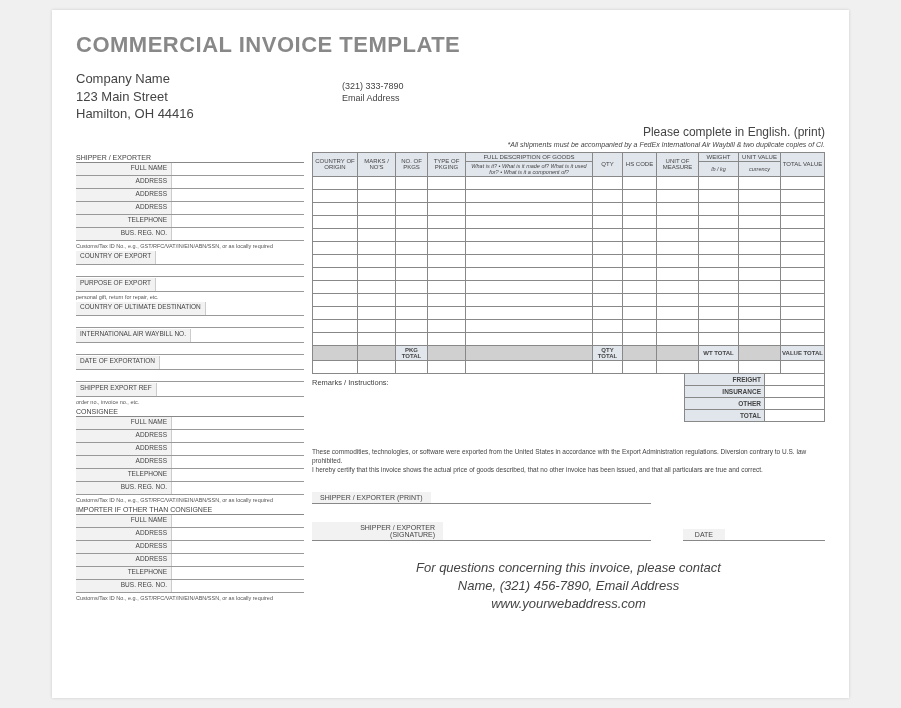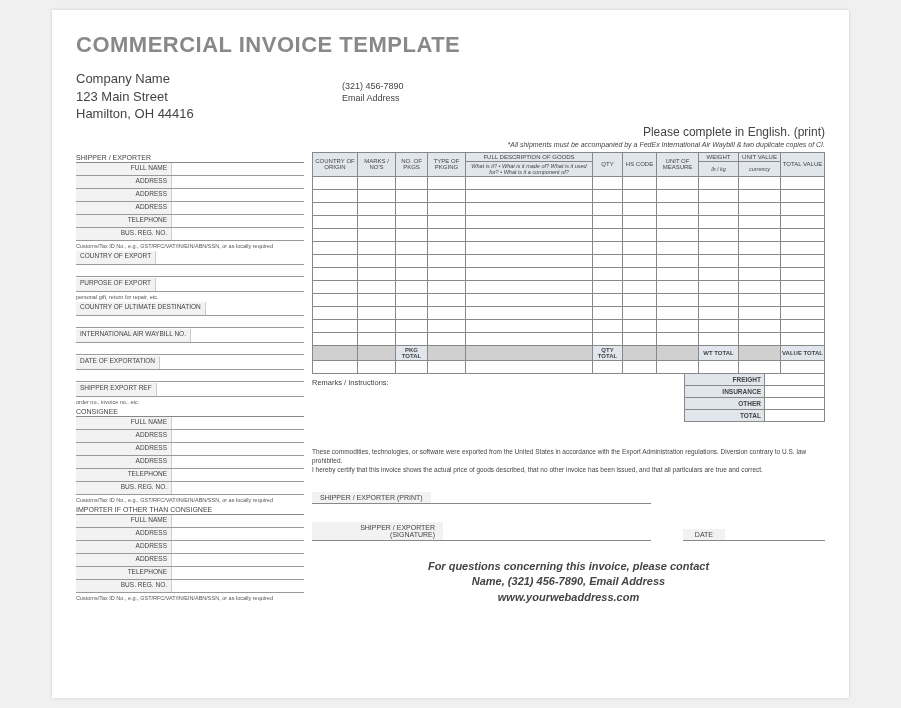--- a/index.html
+++ b/index.html
@@ -46,37 +46,37 @@
   .cert-text { font-size: 6.5px; margin-top: 60px; line-height: 1.4; clear: both; }
   
   .sig-row { display: flex; gap: 16px; align-items: flex-end; margin-top: 18px; }
   .sig-box { display: flex; border-bottom: 1px solid #888; }
   .sig-box .lbl { background: #f2f2f2; padding: 2px 8px; font-size: 7px; text-align: right; }
   .sig-box .line { width: 220px; }
   .sig-date { display: flex; border-bottom: 1px solid #888; }
   .sig-date .lbl { background: #f2f2f2; padding: 2px 12px; font-size: 7px; }
   .sig-date .line { width: 100px; }
   
-  .footer { text-align: center; font-style: italic; font-size: 11px; margin-top: 18px; line-height: 1.4; font-weight: bold; }
+  .footer { text-align: center; font-style: italic; font-size: 13px; margin-top: 18px; line-height: 1.4; }
 </style>
 </head>
 <body>
 
 <div class="page">
   <div class="title">COMMERCIAL INVOICE TEMPLATE</div>
 
   <div class="header-row">
     <div class="company-block">
       <div>Company Name</div>
       <div>123 Main Street</div>
       <div>Hamilton, OH  44416</div>
     </div>
   </div>
   <div class="company-contact">
-    <div>(321) 456-7890</div>
+    <div>(321) 333-7890</div>
     <div>Email Address</div>
   </div>
   <div class="note-right">Please complete in English. (print)</div>
   <div class="note-italic">*All shipments must be accompanied by a FedEx International Air Waybill &amp; two duplicate copies of CI.</div>
 
   <div class="main">
 
     <div class="left-col">
       <div class="section-hdr">SHIPPER / EXPORTER</div>
       <div class="field-row">

